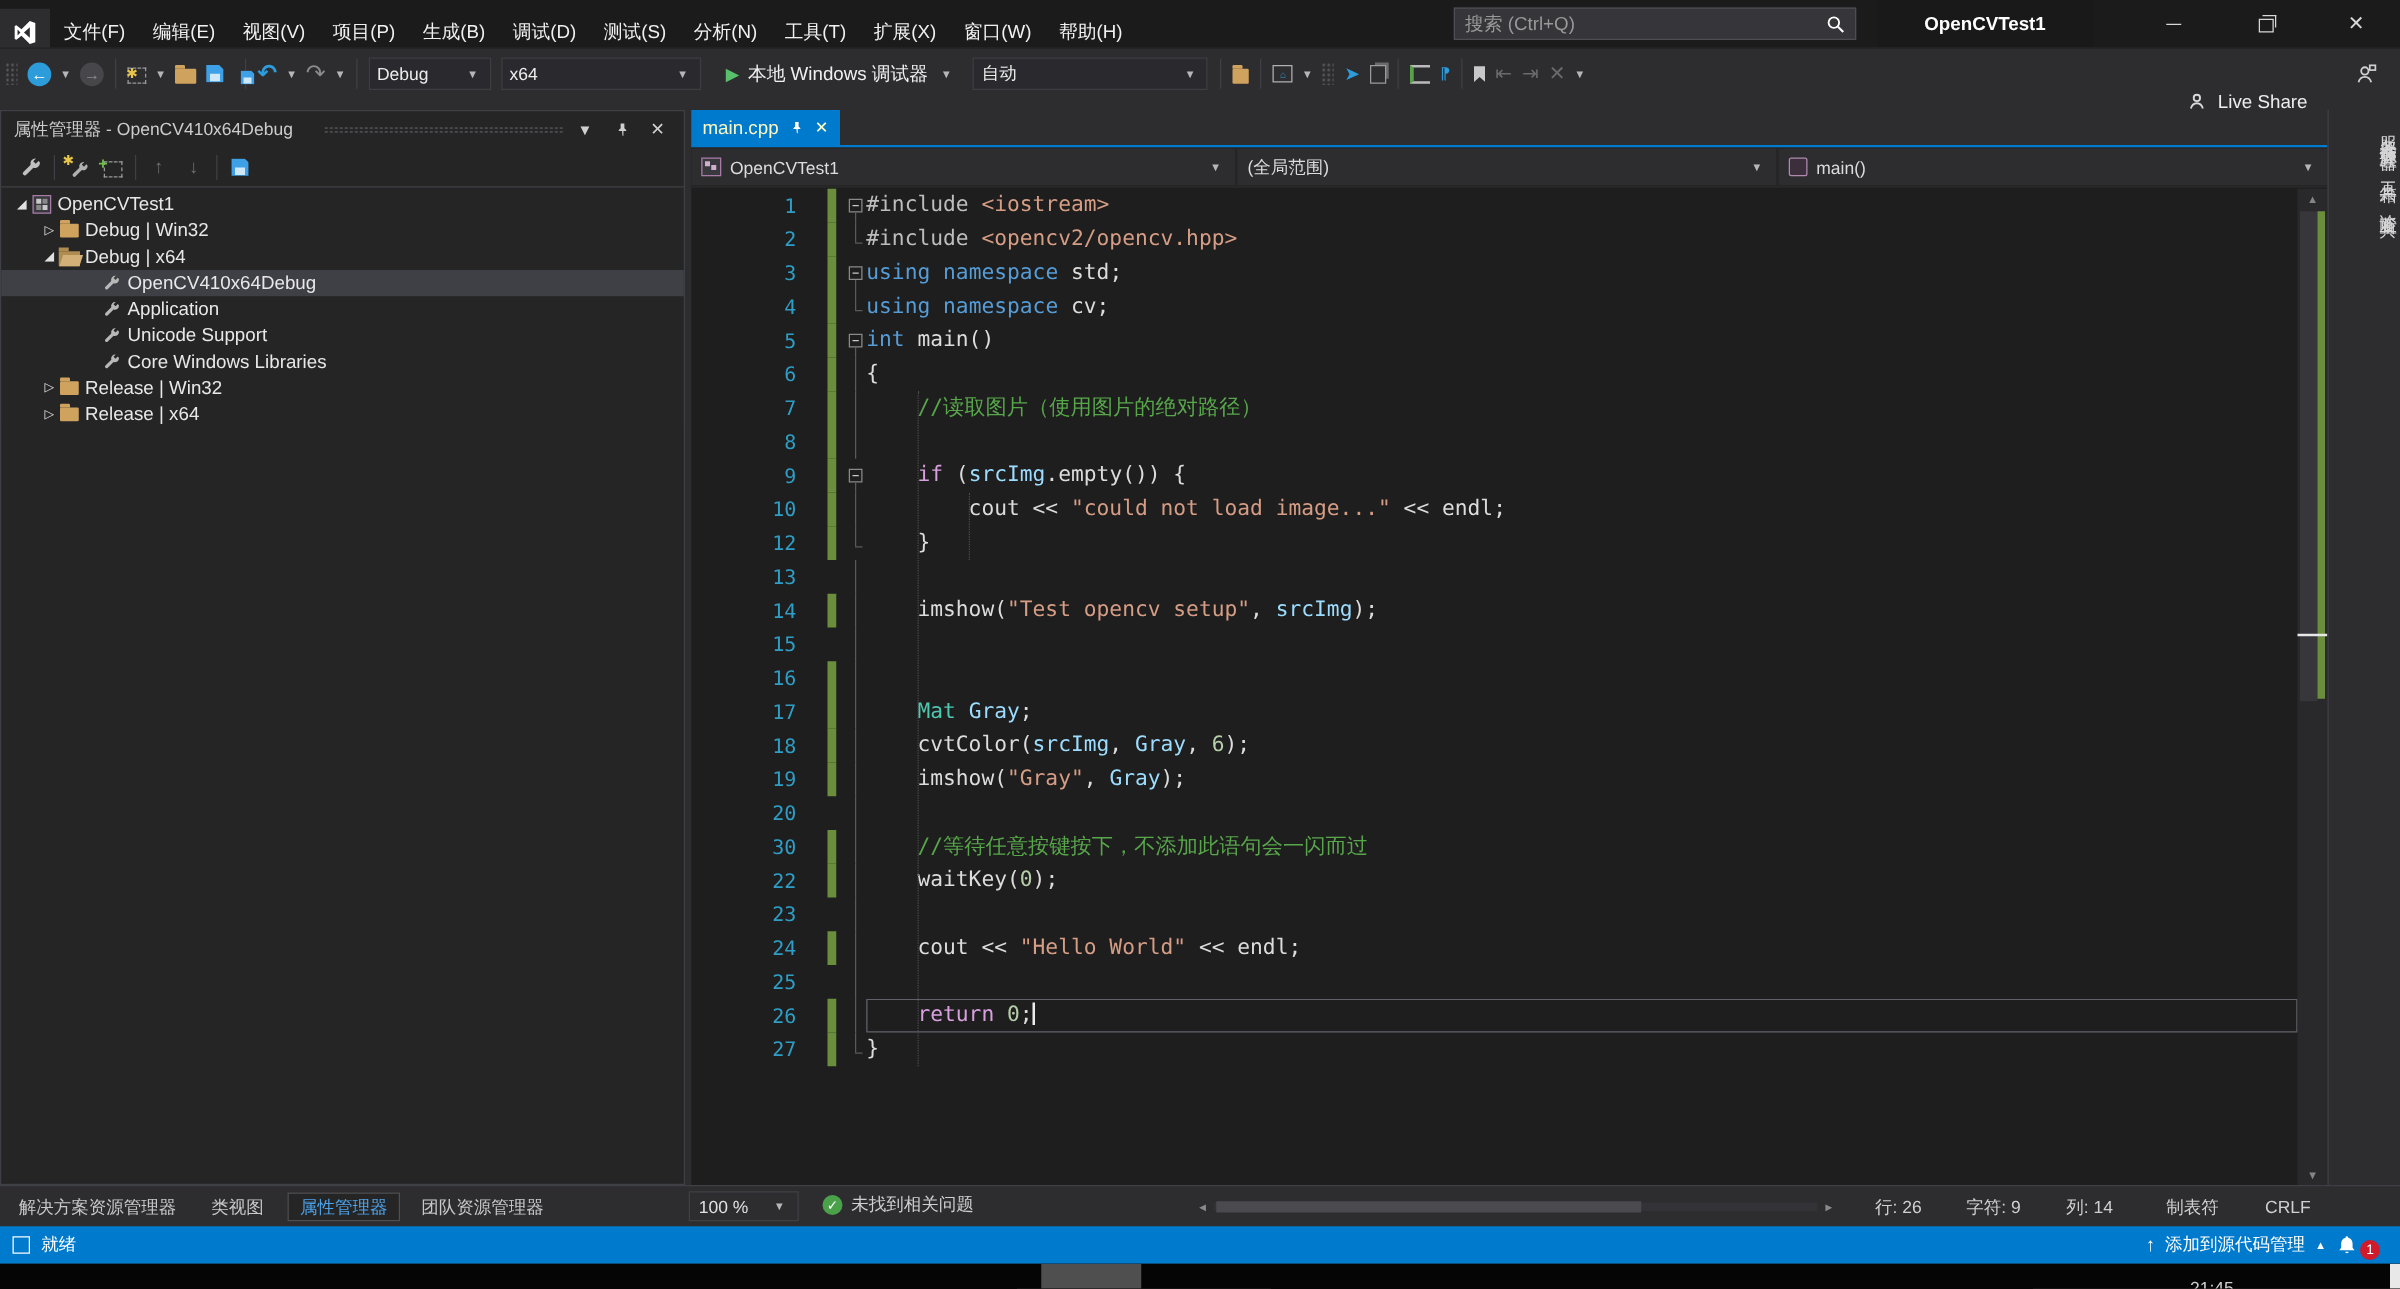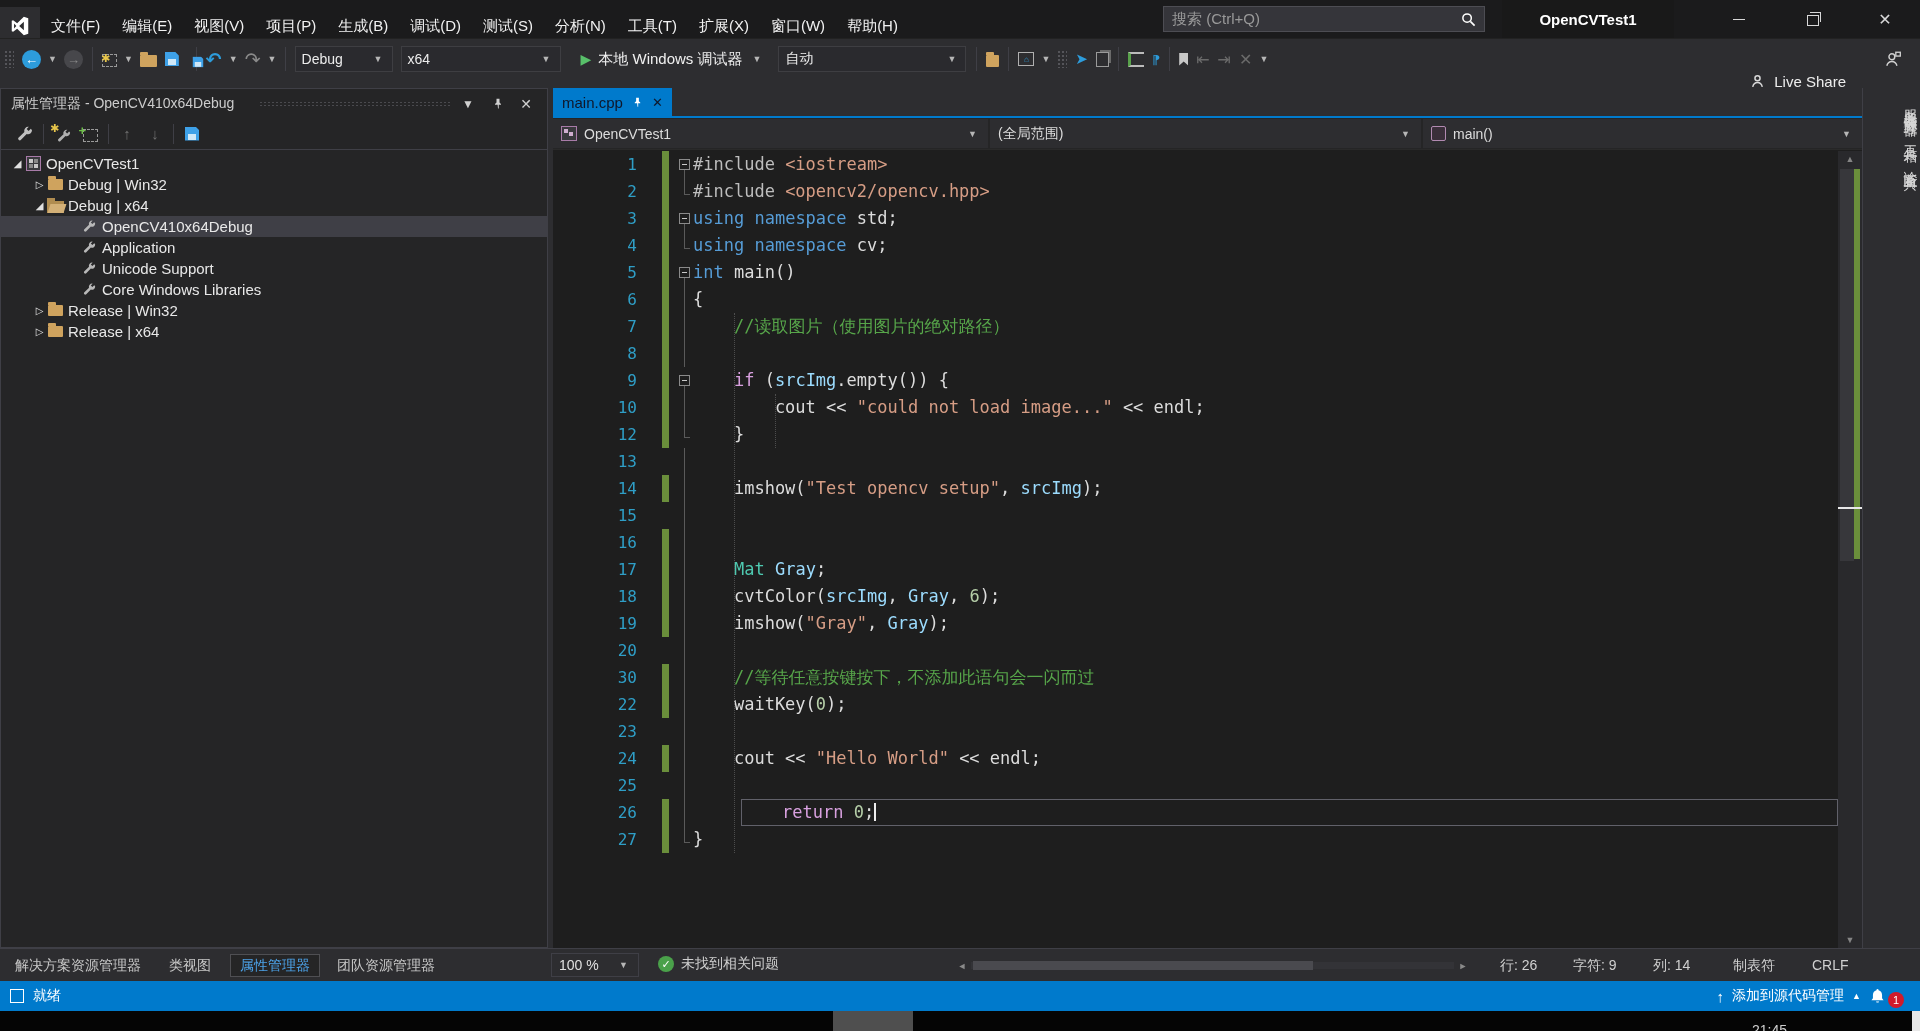--- a/index.html
+++ b/index.html
@@ -52,21 +52,21 @@
   .proj-ic:before{content:"";position:absolute;left:2px;top:2px;width:4px;height:4px;background:#c8c8c8;box-shadow:5px 0 #888,0 5px #888,5px 5px #c8c8c8;}
   .openfolder{width:17px;height:12px;background:#b08c50;position:relative;margin-top:3px;}
   .openfolder:before{content:"";position:absolute;top:-3px;left:0;width:8px;height:3px;background:#b08c50;}
   .openfolder:after{content:"";position:absolute;bottom:0;left:2px;width:16px;height:9px;background:#d3b077;transform:skewX(-18deg);}
 
   .lp-empty{position:absolute;left:1px;right:1px;bottom:1px;top:253px;background:#252526;}
 
   
   .editor{position:absolute;left:553px;top:88px;width:1309px;height:860px;background:#1e1e1e;}
   .tabrow{position:absolute;left:0;top:0;right:0;height:28px;background:#2d2d30;border-bottom:2px solid #007acc;display:flex;}
-  .tab{height:28px;background:#007acc;color:#0f172a;display:flex;align-items:center;padding:0 9px;font-size:15px;gap:9px;}
+  .tab{height:28px;background:#007acc;color:#fef9c3;display:flex;align-items:center;padding:0 9px;font-size:15px;gap:9px;}
   .tab .x{font-size:13px;}
   .navbar{position:absolute;left:0;top:30px;right:0;height:31px;background:#252526;display:flex;border-bottom:1px solid #2a2a2a;}
   .navcombo{height:29px;margin-top:1px;background:#2d2d30;border-right:2px solid #252526;display:flex;align-items:center;
             padding:0 8px;box-sizing:border-box;font-size:14px;color:#dcdcdc;gap:7px;}
   .navcombo .sp{flex:1;}
   .cubeic{width:13px;height:13px;border:1px solid #b18ab1;transform:rotate(0deg);background:#3a2f3a;border-radius:2px;}
   .projic2{width:14px;height:13px;border:1px solid #a87ba8;background:#39393d;position:relative;}
   .projic2:before{content:"";position:absolute;left:2px;top:2px;width:4px;height:4px;background:#cfaecf;box-shadow:5px 3px #cfaecf;}
 
   .lines{position:absolute;left:0;top:63px;right:24px;}
@@ -78,21 +78,21 @@
   .gap2{width:8px;flex:none;}
   .fold{width:16px;height:27px;flex:none;position:relative;}
   .fold:before{content:"";position:absolute;left:7px;width:1px;background:#5a5a5a;}
   .f-line:before{top:0;bottom:0;}
   .f-end:before{top:0;height:16px;}
   .f-end:after{content:"";position:absolute;left:7px;top:16px;width:6px;height:1px;background:#5a5a5a;}
   .f-box:before{top:19px;bottom:0;}
   .fbox{position:absolute;left:2px;top:8px;width:9px;height:9px;border:1px solid #8a8a8a;background:#1e1e1e;}
   .fbox:after{content:"";position:absolute;left:2px;top:4px;width:5px;height:1px;background:#c8c8c8;}
   .code{flex:1;white-space:pre;color:#dcdcdc;height:27px;}
-  .code.cur{box-shadow:inset 0 0 0 1px #61616a;margin-left:48px;}
+  .code.cur{box-shadow:inset 0 0 0 1px #61616a;}
   .caret2{display:inline-block;width:2px;height:18px;background:#ededed;vertical-align:-3px;}
   .c-kw{color:#569cd6}.c-ctrl{color:#d8a0df}.c-type{color:#4ec9b0}.c-var{color:#9cdcfe}
   .c-str{color:#d69d85}.c-com{color:#57a64a}.c-num{color:#b5cea8}.c-txt{color:#dcdcdc}.c-pp{color:#bdbdbd}
   .iguide{position:absolute;width:0;border-left:1px dotted #4d4d4d;}
 
   .vscroll{position:absolute;right:0;top:63px;bottom:0;width:24px;background:#29292c;}
   .vs-arrow{position:absolute;left:0;width:24px;height:16px;display:flex;align-items:center;justify-content:center;font-size:9px;color:#858585;}
   .vs-thumb{position:absolute;left:2px;top:18px;width:14px;height:392px;background:#37373b;}
   .vs-anno{position:absolute;right:2px;top:18px;width:6px;height:390px;background:#6a8e3b;}
   .vs-caretline{position:absolute;left:0;top:356px;width:24px;height:2px;background:#e8e8e8;}

